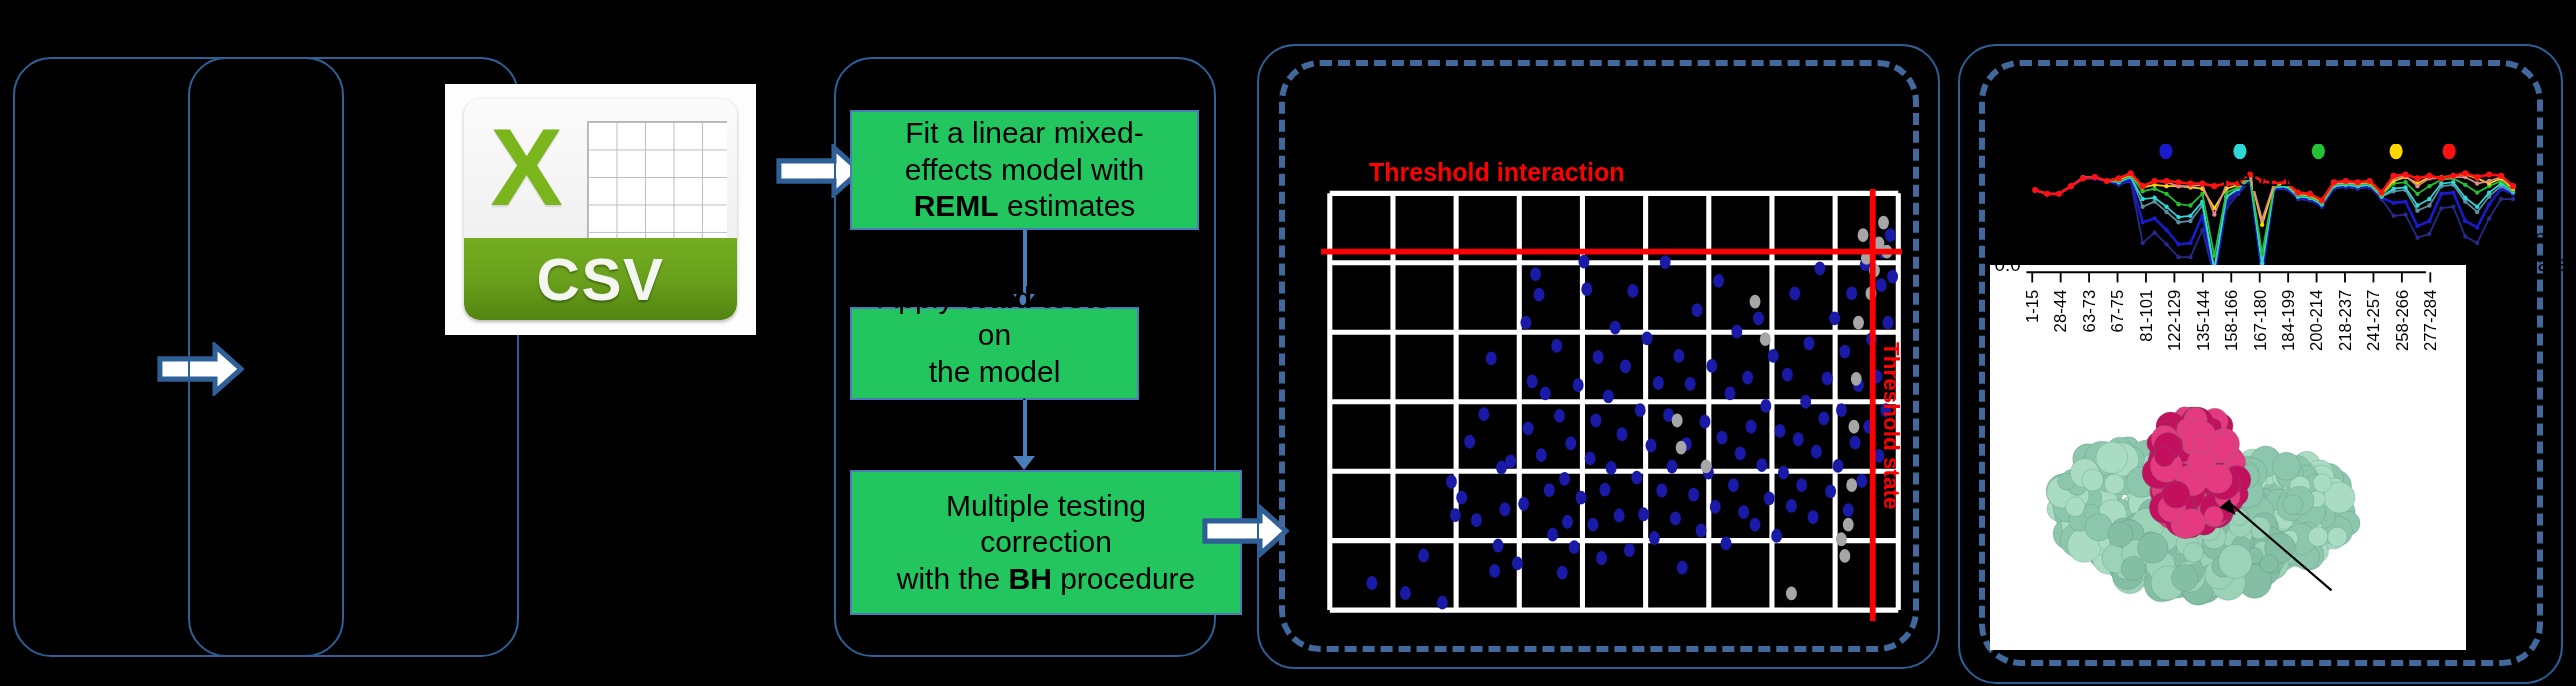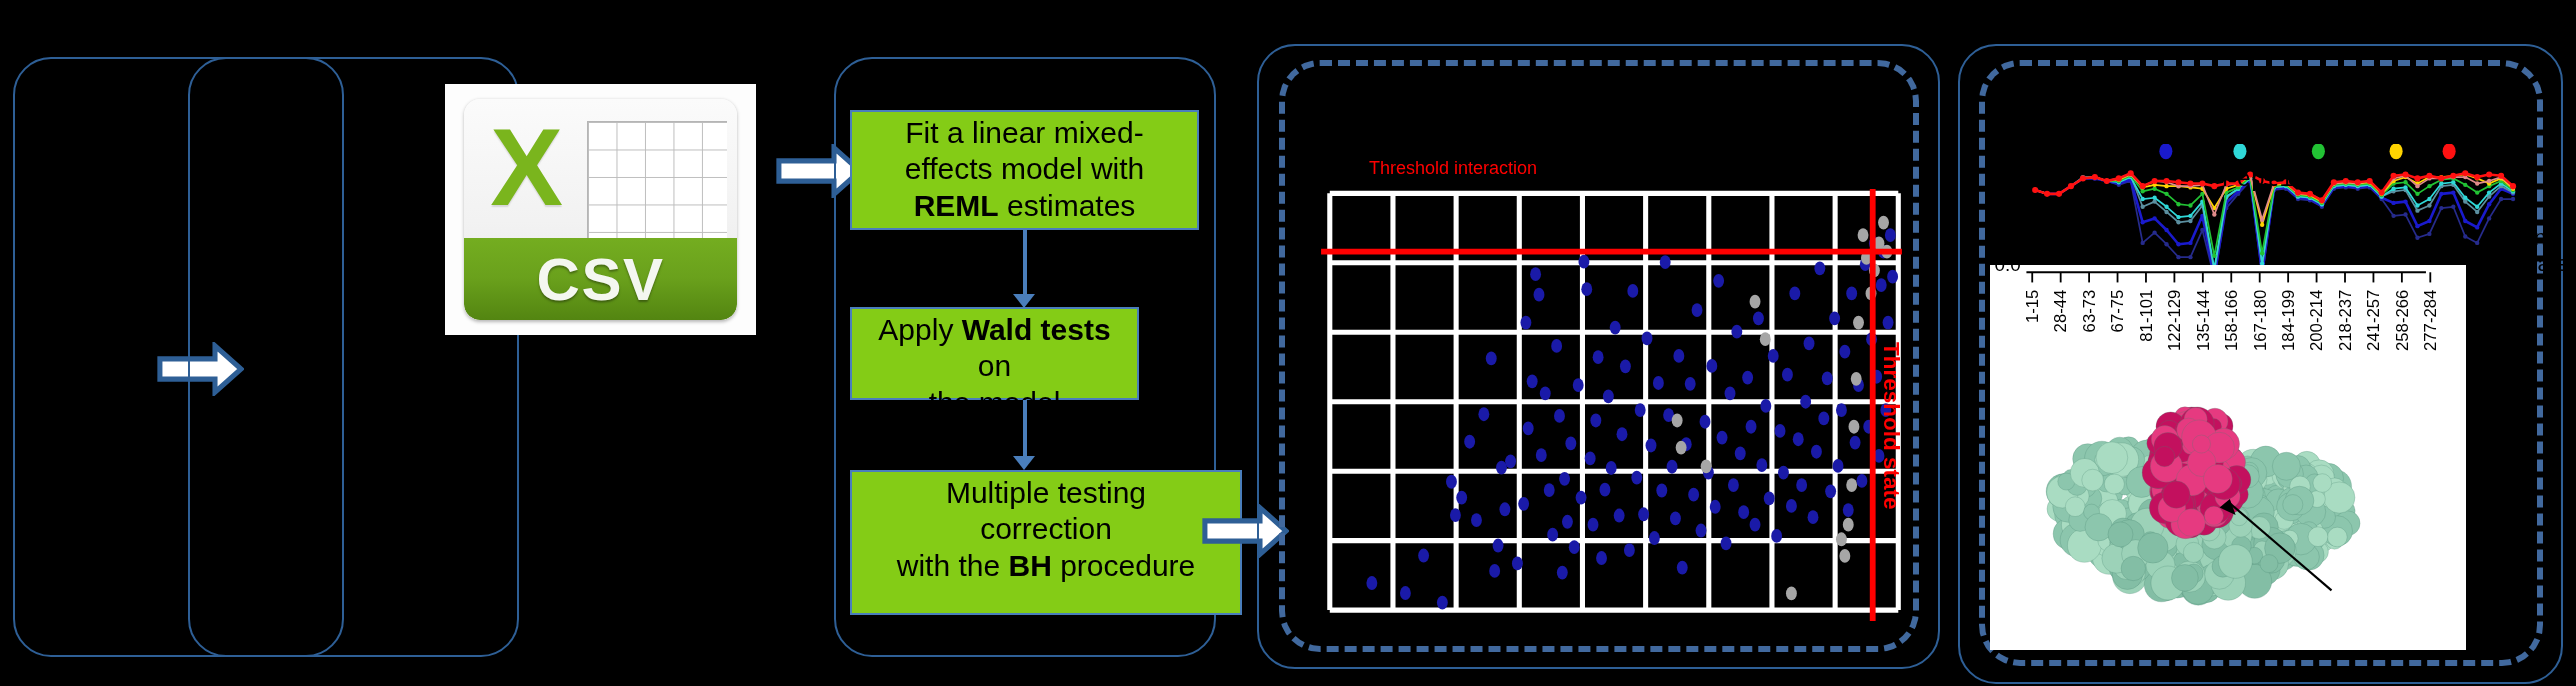--- a/index.html
+++ b/index.html
@@ -33,33 +33,33 @@
             background-size:20.5% 23.5%;
             border-top:0.7px solid #b5b5b5;border-left:0.7px solid #b5b5b5;}
   .csv-band{position:absolute;left:0;bottom:0;width:100%;height:37%;
             background:linear-gradient(180deg,#74ad20 0%,#6aa11c 48%,#538511 100%);
             border-bottom-left-radius:16px;border-bottom-right-radius:16px;
             display:flex;align-items:center;justify-content:center;}
   .csv-band span{color:#f4f7f0;font-weight:bold;font-size:60px;letter-spacing:1.5px;
                  text-shadow:0 1.5px 2.2px rgba(0,0,0,.35);}
 
   
-  .pbox{position:absolute;background:#84cc16;border:2.2px solid #4a7ebb;
-        box-sizing:border-box;display:flex;justify-content:center;
+  .pbox{position:absolute;background:#22c55e;border:2.2px solid #4a7ebb;
+        box-sizing:border-box;display:flex;align-items:center;justify-content:center;
         text-align:center;color:#000;font-size:30px;line-height:1.22;padding:2.9px 7.3px;}
   .pbox b{font-weight:bold;}
 
   .vconn{position:absolute;background:#4a7ebb;width:3.6px;}
   .vtri{position:absolute;width:0;height:0;border-left:11.6px solid transparent;
         border-right:11.6px solid transparent;border-top:14.5px solid #4a7ebb;}
 
   
   .scatter{position:absolute;overflow:hidden;}
   .scatter svg{display:block;}
-  .thr-label{position:absolute;color:#ff0000;font-weight:normal;font-size:18px;
+  .thr-label{position:absolute;color:#ff0000;font-weight:bold;font-size:25px;
              white-space:nowrap;}
   .thr-vlabel{position:absolute;color:#ff0000;font-weight:bold;font-size:22.5px;
               white-space:nowrap;transform-origin:0 0;transform:rotate(90deg);}
 
   
   .linechart{position:absolute;overflow:visible;}
   .linechart svg{display:block;}
 
   
   .axiscard{position:absolute;background:#ffffff;overflow:hidden;}

